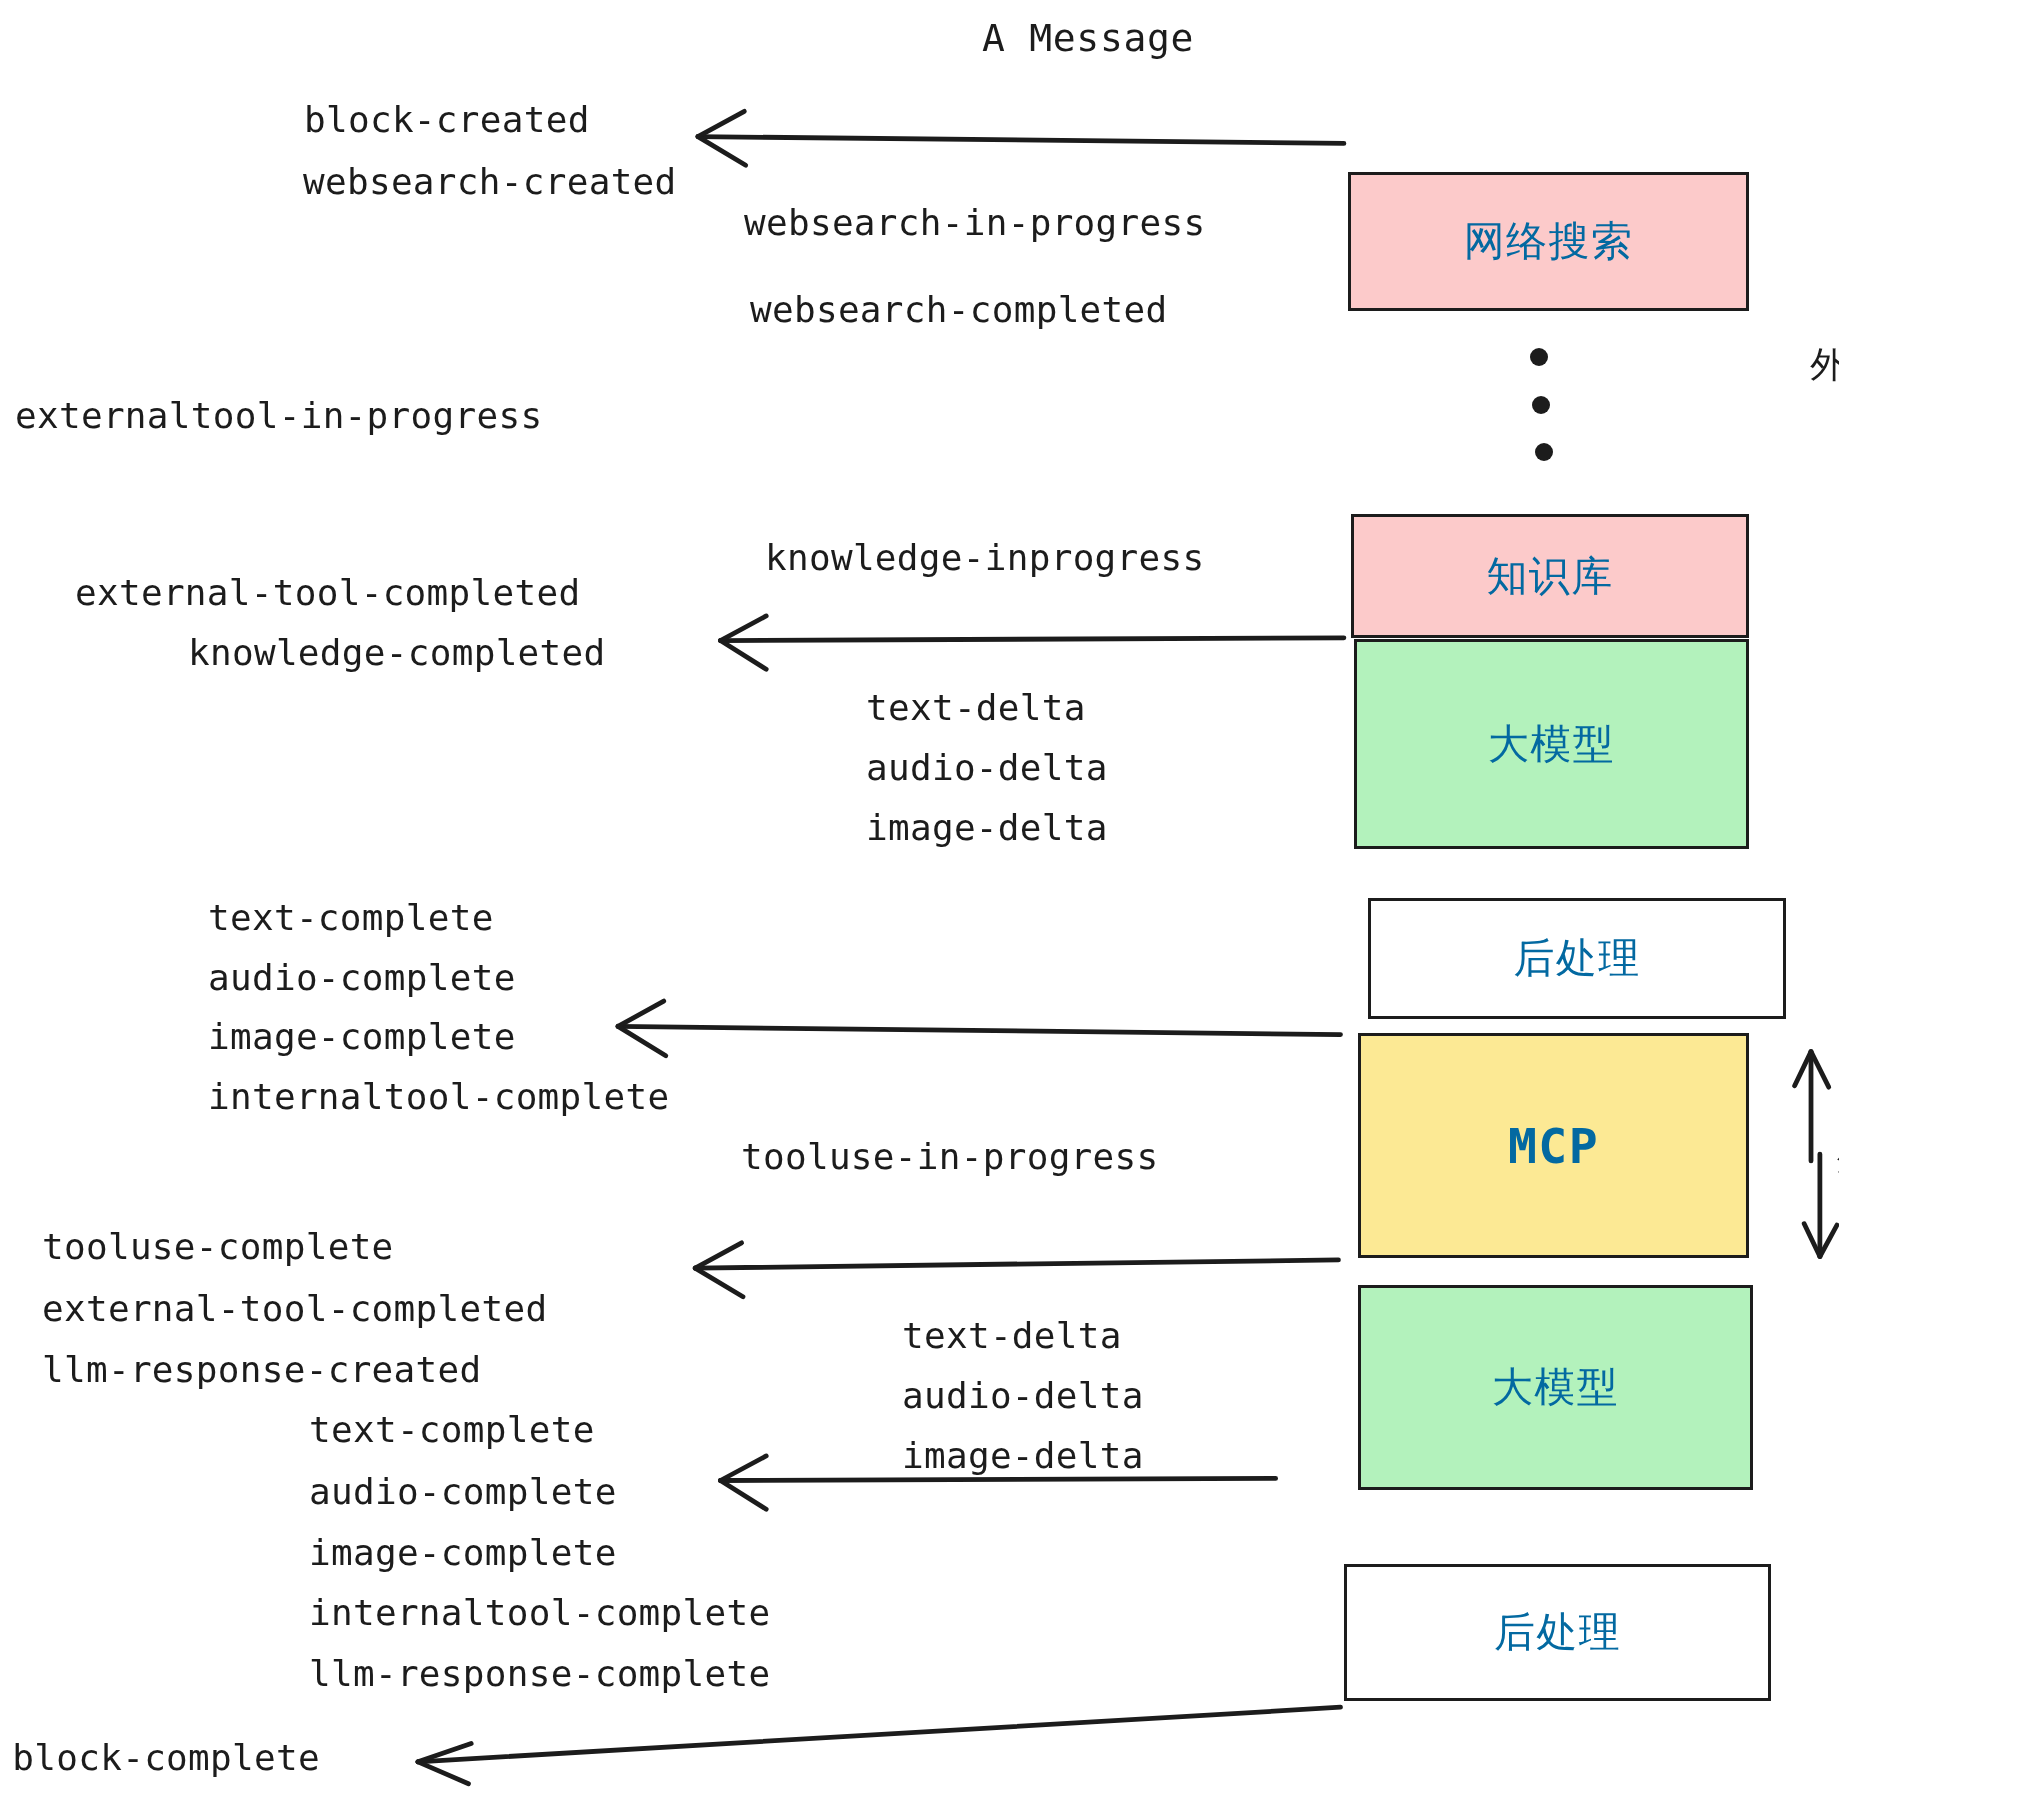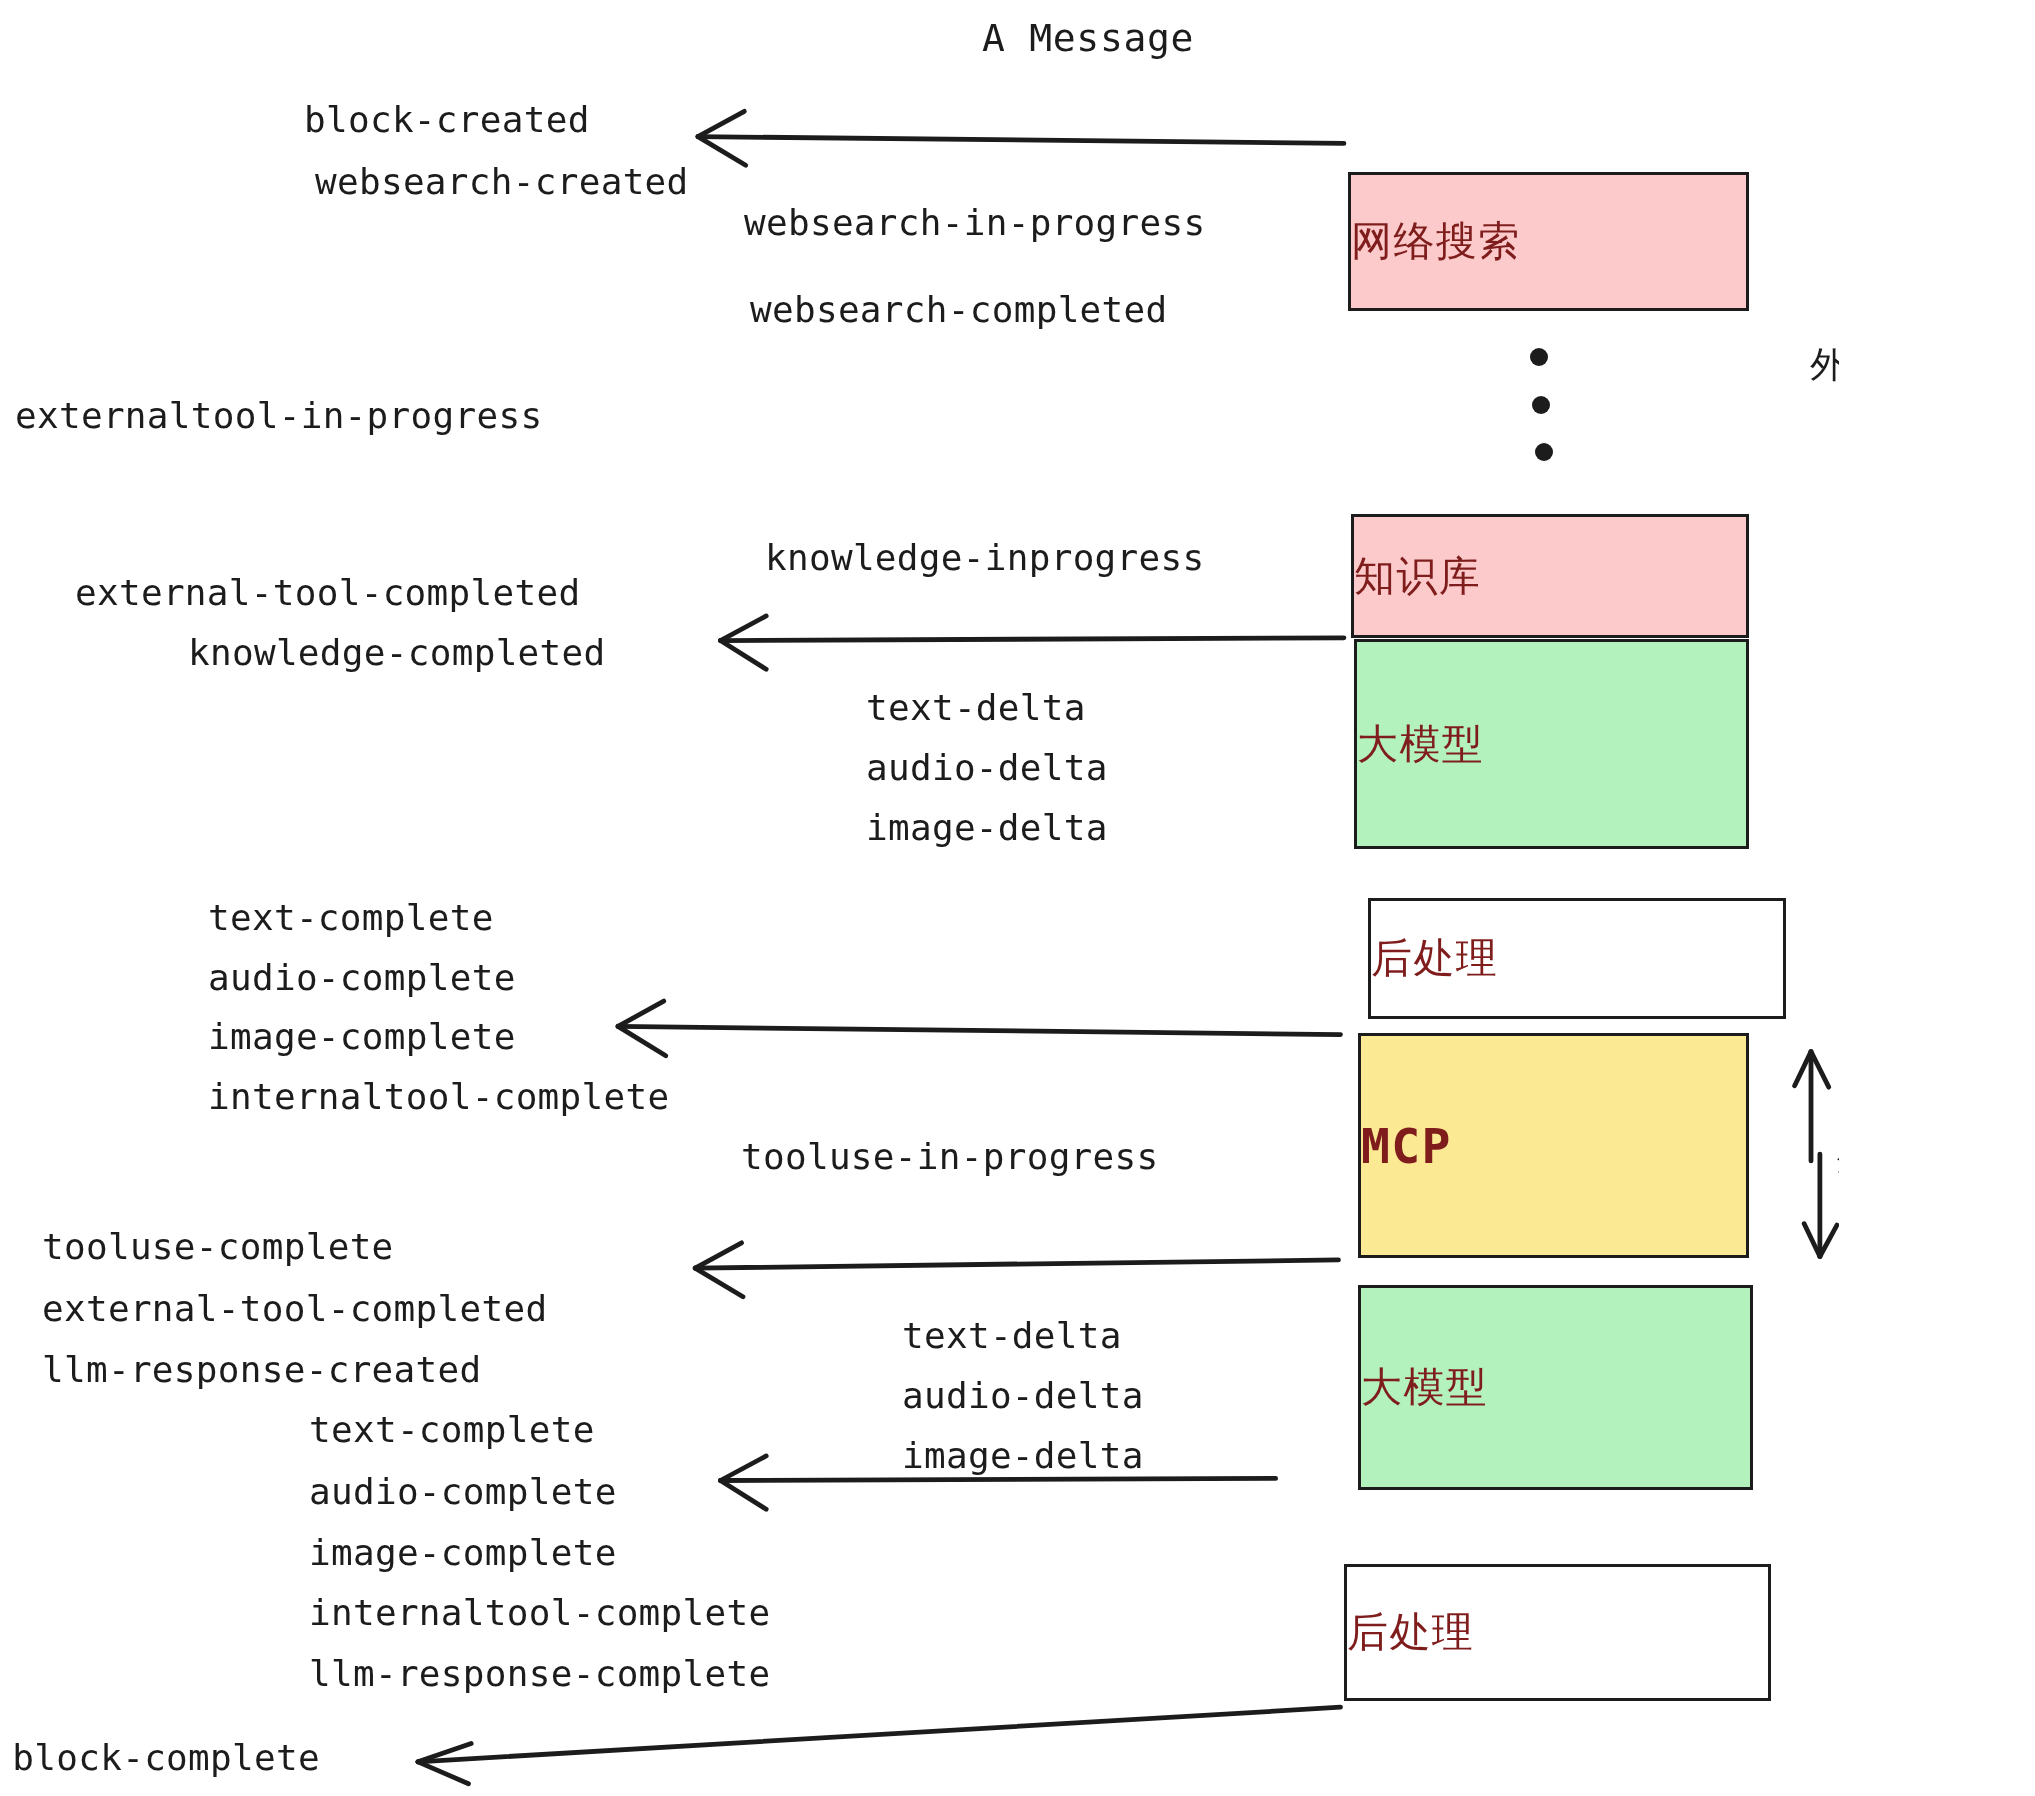--- a/index.html
+++ b/index.html
@@ -32,23 +32,24 @@
     font-size: 38px;
     line-height: 1;
     letter-spacing: 0.7px;
   }
   .node {
     position: absolute;
     box-sizing: border-box;
     border: 3.4px solid #1c1c1c;
     display: flex;
     align-items: center;
+    justify-content: center;
     font-family: "DejaVu Sans", sans-serif;
     font-size: 41px;
-    color: #7f1d1d;
+    color: #0369a1;
     letter-spacing: 1.4px;
   }
   .node.mono {
     font-family: "DejaVu Sans Mono", monospace;
     font-weight: bold;
     font-size: 48px;
   }
   .sidelbl {
     position: absolute;
     font-family: "DejaVu Sans", sans-serif;
@@ -174,21 +175,21 @@
   </div>
 
   <div class="node" style="left: 1344px; top: 1564px; width: 427px; height: 137px; background: rgb(255, 255, 255);">
     <span>后处理</span>
   </div>
 
   <div class="sidelbl" style="left:1810px; top:341px;">外部工具</div>
   <div class="sidelbl" style="left:1837px; top:1134px;">外部工具</div>
 
   <div class="lbl" style="left:304px; top:102px;">block-created</div>
-  <div class="lbl" style="left:303px; top:164px;margin-left:12px;">websearch-created</div>
+  <div class="lbl" style="left:303px; top:164px;">websearch-created</div>
   <div class="lbl" style="left:744px; top:205px;">websearch-in-progress</div>
   <div class="lbl" style="left:750px; top:292px;">websearch-completed</div>
   <div class="lbl" style="left:15px; top:398px;">externaltool-in-progress</div>
 
   <div class="lbl" style="left:765px; top:540px;">knowledge-inprogress</div>
   <div class="lbl" style="left:75px; top:575px;">external-tool-completed</div>
   <div class="lbl" style="left:188px; top:635px;">knowledge-completed</div>
 
   <div class="lbl" style="left:866px; top:690px;">text-delta</div>
   <div class="lbl" style="left:866px; top:750px;">audio-delta</div>

